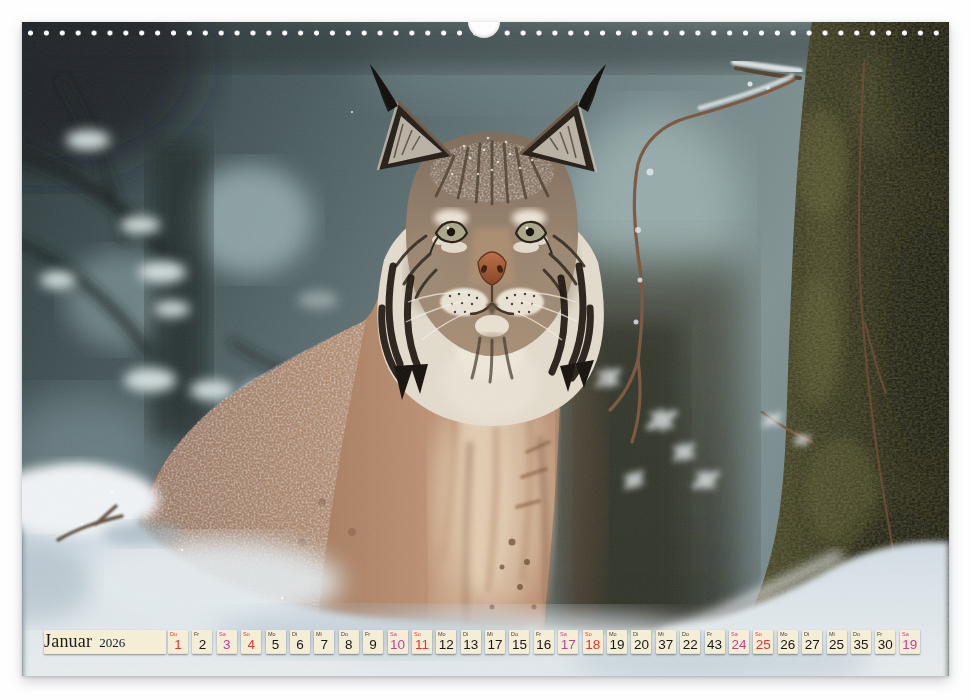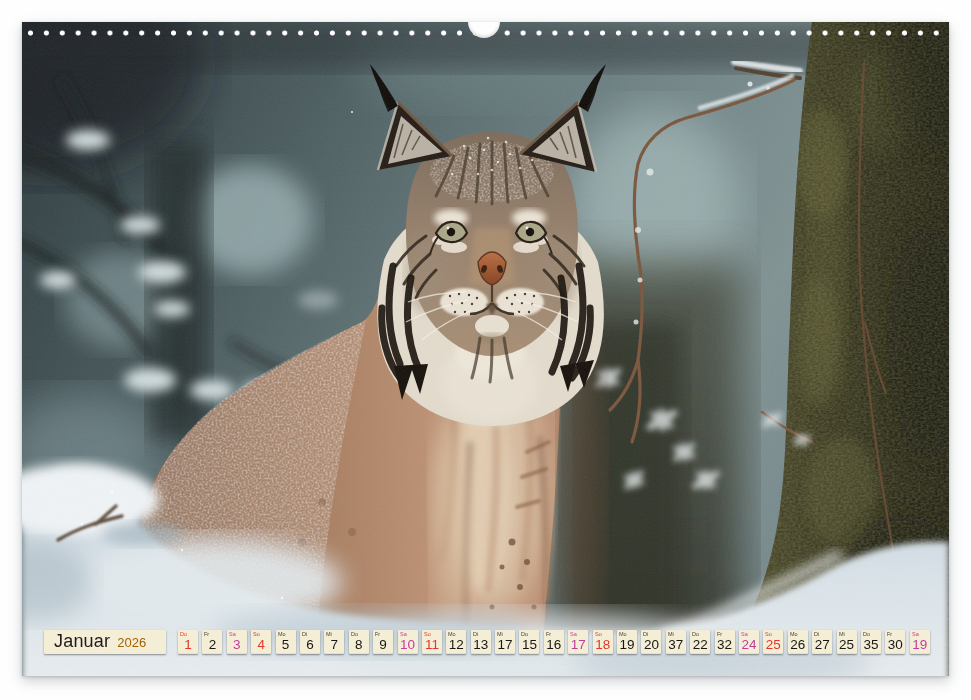--- a/index.html
+++ b/index.html
@@ -22,25 +22,25 @@
   }
   
   .hanger{
     position:absolute;left:446px;top:-16px;width:32px;height:32px;border-radius:50%;
     background:#fefefe;box-shadow:inset 0 -2px 3px rgba(0,0,0,.14);
   }
   
   .strip{position:absolute;left:22px;top:608px;height:24px;display:flex;}
   .month-box{
     width:122px;height:24px;background:#f4eed7;border-radius:1px;
-    display:flex;align-items:baseline;padding-left:10px;box-sizing:border-box;
-    box-shadow:0 1px 2px rgba(15,20,25,.45);margin-right:12px;
+    display:flex;align-items:baseline;box-sizing:border-box;
+    box-shadow:0 1px 2px rgba(15,20,25,.45);margin-right:2px;font-family:Liberation Serif, serif;
   }
   .month-name{font-size:18px;line-height:23px;color:#1e1c19;letter-spacing:.2px;}
-  .year{font-size:13px;color:#a16207;margin-left:7px;}
+  .year{font-size:13px;color:#0f172a;margin-left:7px;}
   .days{display:flex;gap:4.4px;}
   .day-cell{
     width:20px;height:24px;background:#f4eed7;border-radius:1px;position:relative;
     box-shadow:0 1px 2px rgba(15,20,25,.45), inset 0 -1px 0 rgba(0,0,0,.05);
   }
   .day-cell .wd{
     position:absolute;top:1px;left:2px;font-size:6px;line-height:6px;color:#45413a;
     transform:scale(.92);transform-origin:0 0;white-space:nowrap;
   }
   .day-cell .num{
@@ -551,21 +551,21 @@
           <div class="day-cell t-weekday">
             <span class="wd">Mi</span>
             <span class="num">37</span>
           </div>
           <div class="day-cell t-weekday">
             <span class="wd">Do</span>
             <span class="num">22</span>
           </div>
           <div class="day-cell t-weekday">
             <span class="wd">Fr</span>
-            <span class="num">32</span>
+            <span class="num">43</span>
           </div>
           <div class="day-cell t-saturday">
             <span class="wd">Sa</span>
             <span class="num">24</span>
           </div>
           <div class="day-cell t-sunday">
             <span class="wd">So</span>
             <span class="num">25</span>
           </div>
           <div class="day-cell t-weekday">

